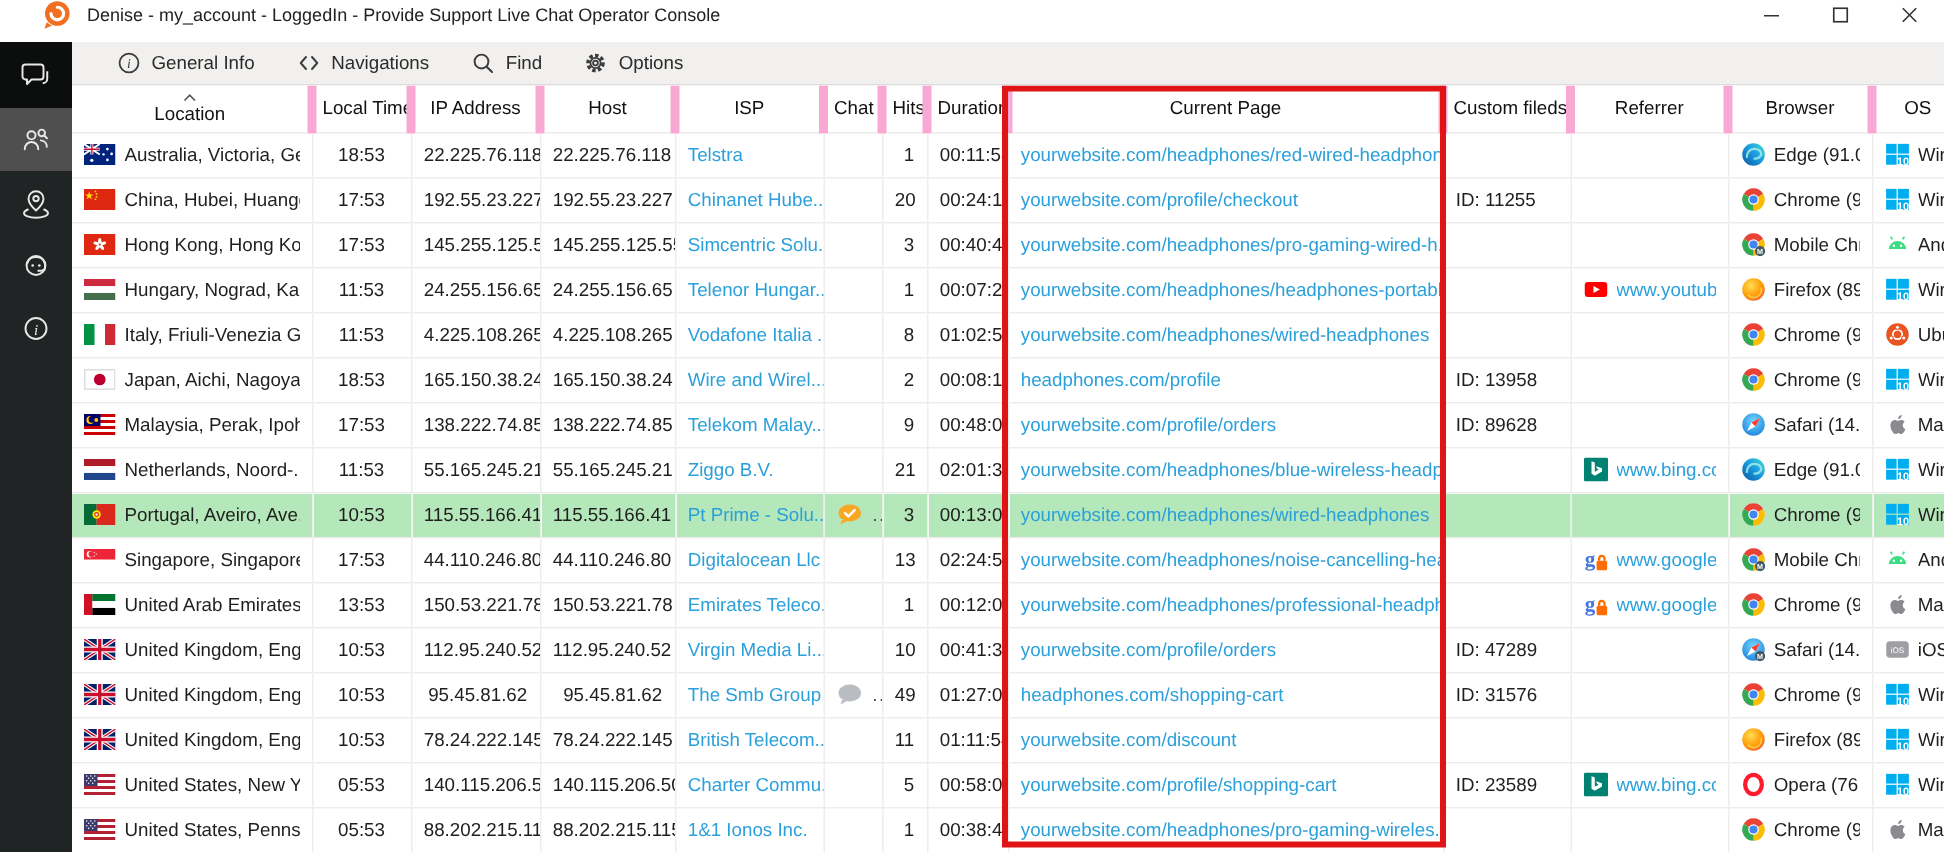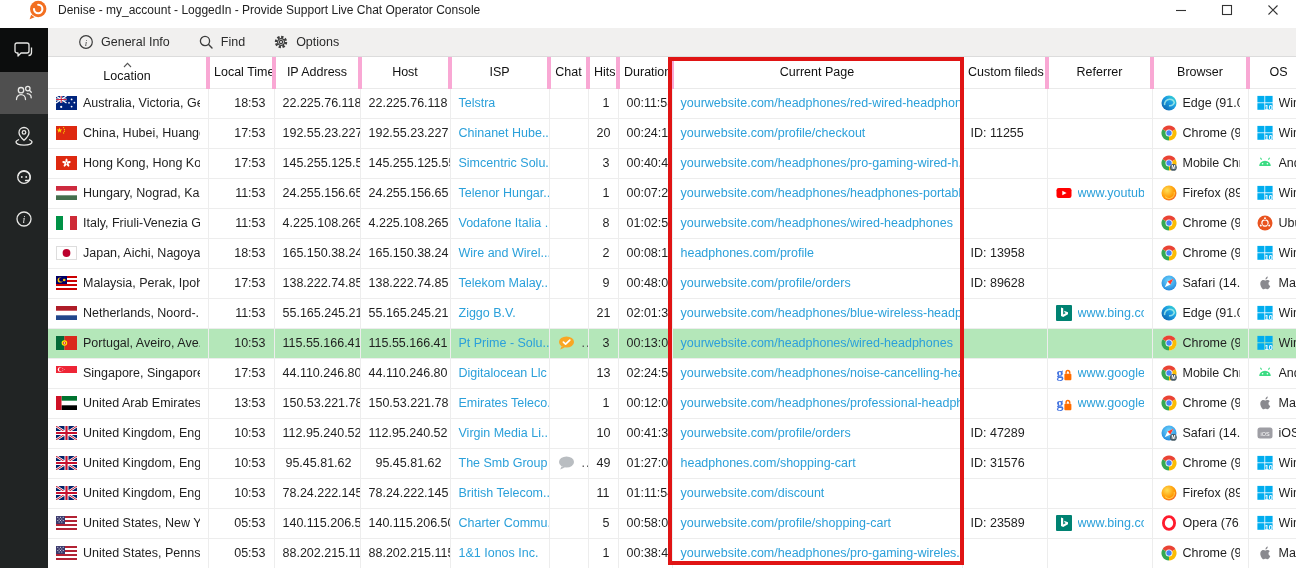--- a/index.html
+++ b/index.html
@@ -21,24 +21,24 @@
   .side-item.selected { background:#4f4f4f; }
 
   
   .toolbar { position:absolute; left:48px; top:28px; width:1248px; height:29px; background:#f1f0ef; border-bottom:1px solid #dcdcdc; display:flex; align-items:center; padding-left:16px; }
   .tb-item { display:inline-flex; align-items:center; gap:7px; padding:0 14px; height:29px; color:#2b2b2b; font-size:12.5px; white-space:nowrap; cursor:default; }
   .tb-item svg { display:block; }
 
   
   .table-region { position:absolute; left:48px; top:57px; width:1248px; height:511px; background:#fff; overflow:hidden; }
   table { border-collapse:collapse; table-layout:fixed; width:1261px; }
-  th { height:31px; font-weight:400; font-size:12.5px; color:#111; border-right:4px solid #f9a8d4; border-bottom:1px solid #eaeaea; text-align:center; vertical-align:middle; padding:0 4px; white-space:nowrap; overflow:hidden; }
+  th { height:31px; font-weight:400; font-size:12.5px; color:#111; border-right:6px solid #f9a8d4; border-bottom:1px solid #eaeaea; text-align:center; vertical-align:middle; padding:0 4px; white-space:nowrap; overflow:hidden; }
   td { height:30px; border-right:1px solid #ededed; border-bottom:1px solid #ededed; padding:0 8px; white-space:nowrap; overflow:hidden; vertical-align:middle; }
   .al-r { text-align:right; }
-  .al-c { text-align:right; }
+  .al-c { text-align:center; }
   .cellflex { display:flex; align-items:center; gap:6px; min-width:0; }
   .cellflex .txt { overflow:hidden; white-space:nowrap; }
   .link { color:var(--link-blue,#2ba0da); }
   tr.row-highlight td { background:var(--row-green,#b4e7b9); }
   .flag { flex:none; display:inline-flex; }
   .flag svg { display:block; }
   .icn { flex:none; display:inline-flex; }
   .icn svg { display:block; }
   .chat-dots { color:#4a4a4a; letter-spacing:1px; }
   .sort-caret { display:block; height:8px; line-height:8px; }
@@ -142,20 +142,28 @@
         <svg width="16" height="16" viewBox="0 0 16 16">
           <circle cx="8" cy="8" r="6.3" fill="none" stroke="#3c3c3c" stroke-width="1.2"></circle>
           <text x="8" y="11.5" font-size="9" font-style="italic" fill="#3c3c3c" text-anchor="middle" font-family="serif">i</text>
         </svg>
       </span>
       <span>General Info</span>
     </div>
     <div class="tb-item">
       <span class="icn">
         <svg width="16" height="16" viewBox="0 0 16 16">
+          <path d="M6,4L2.5,8L6,12M10,4L13.5,8L10,12" fill="none" stroke="#3c3c3c" stroke-width="1.3" stroke-linecap="round" stroke-linejoin="round"></path>
+        </svg>
+      </span>
+      <span>Navigations</span>
+    </div>
+    <div class="tb-item">
+      <span class="icn">
+        <svg width="16" height="16" viewBox="0 0 16 16">
           <circle cx="7" cy="7" r="4.6" fill="none" stroke="#3c3c3c" stroke-width="1.3"></circle>
           <line x1="10.6" y1="10.6" x2="14" y2="14" stroke="#3c3c3c" stroke-width="1.4" stroke-linecap="round"></line>
         </svg>
       </span>
       <span>Find</span>
     </div>
     <div class="tb-item">
       <span class="icn">
         <svg width="16" height="16" viewBox="0 0 16 16">
           <circle cx="8" cy="8" r="5" fill="none" stroke="#3c3c3c" stroke-width="2.4" stroke-dasharray="2.3 1.55"></circle>

